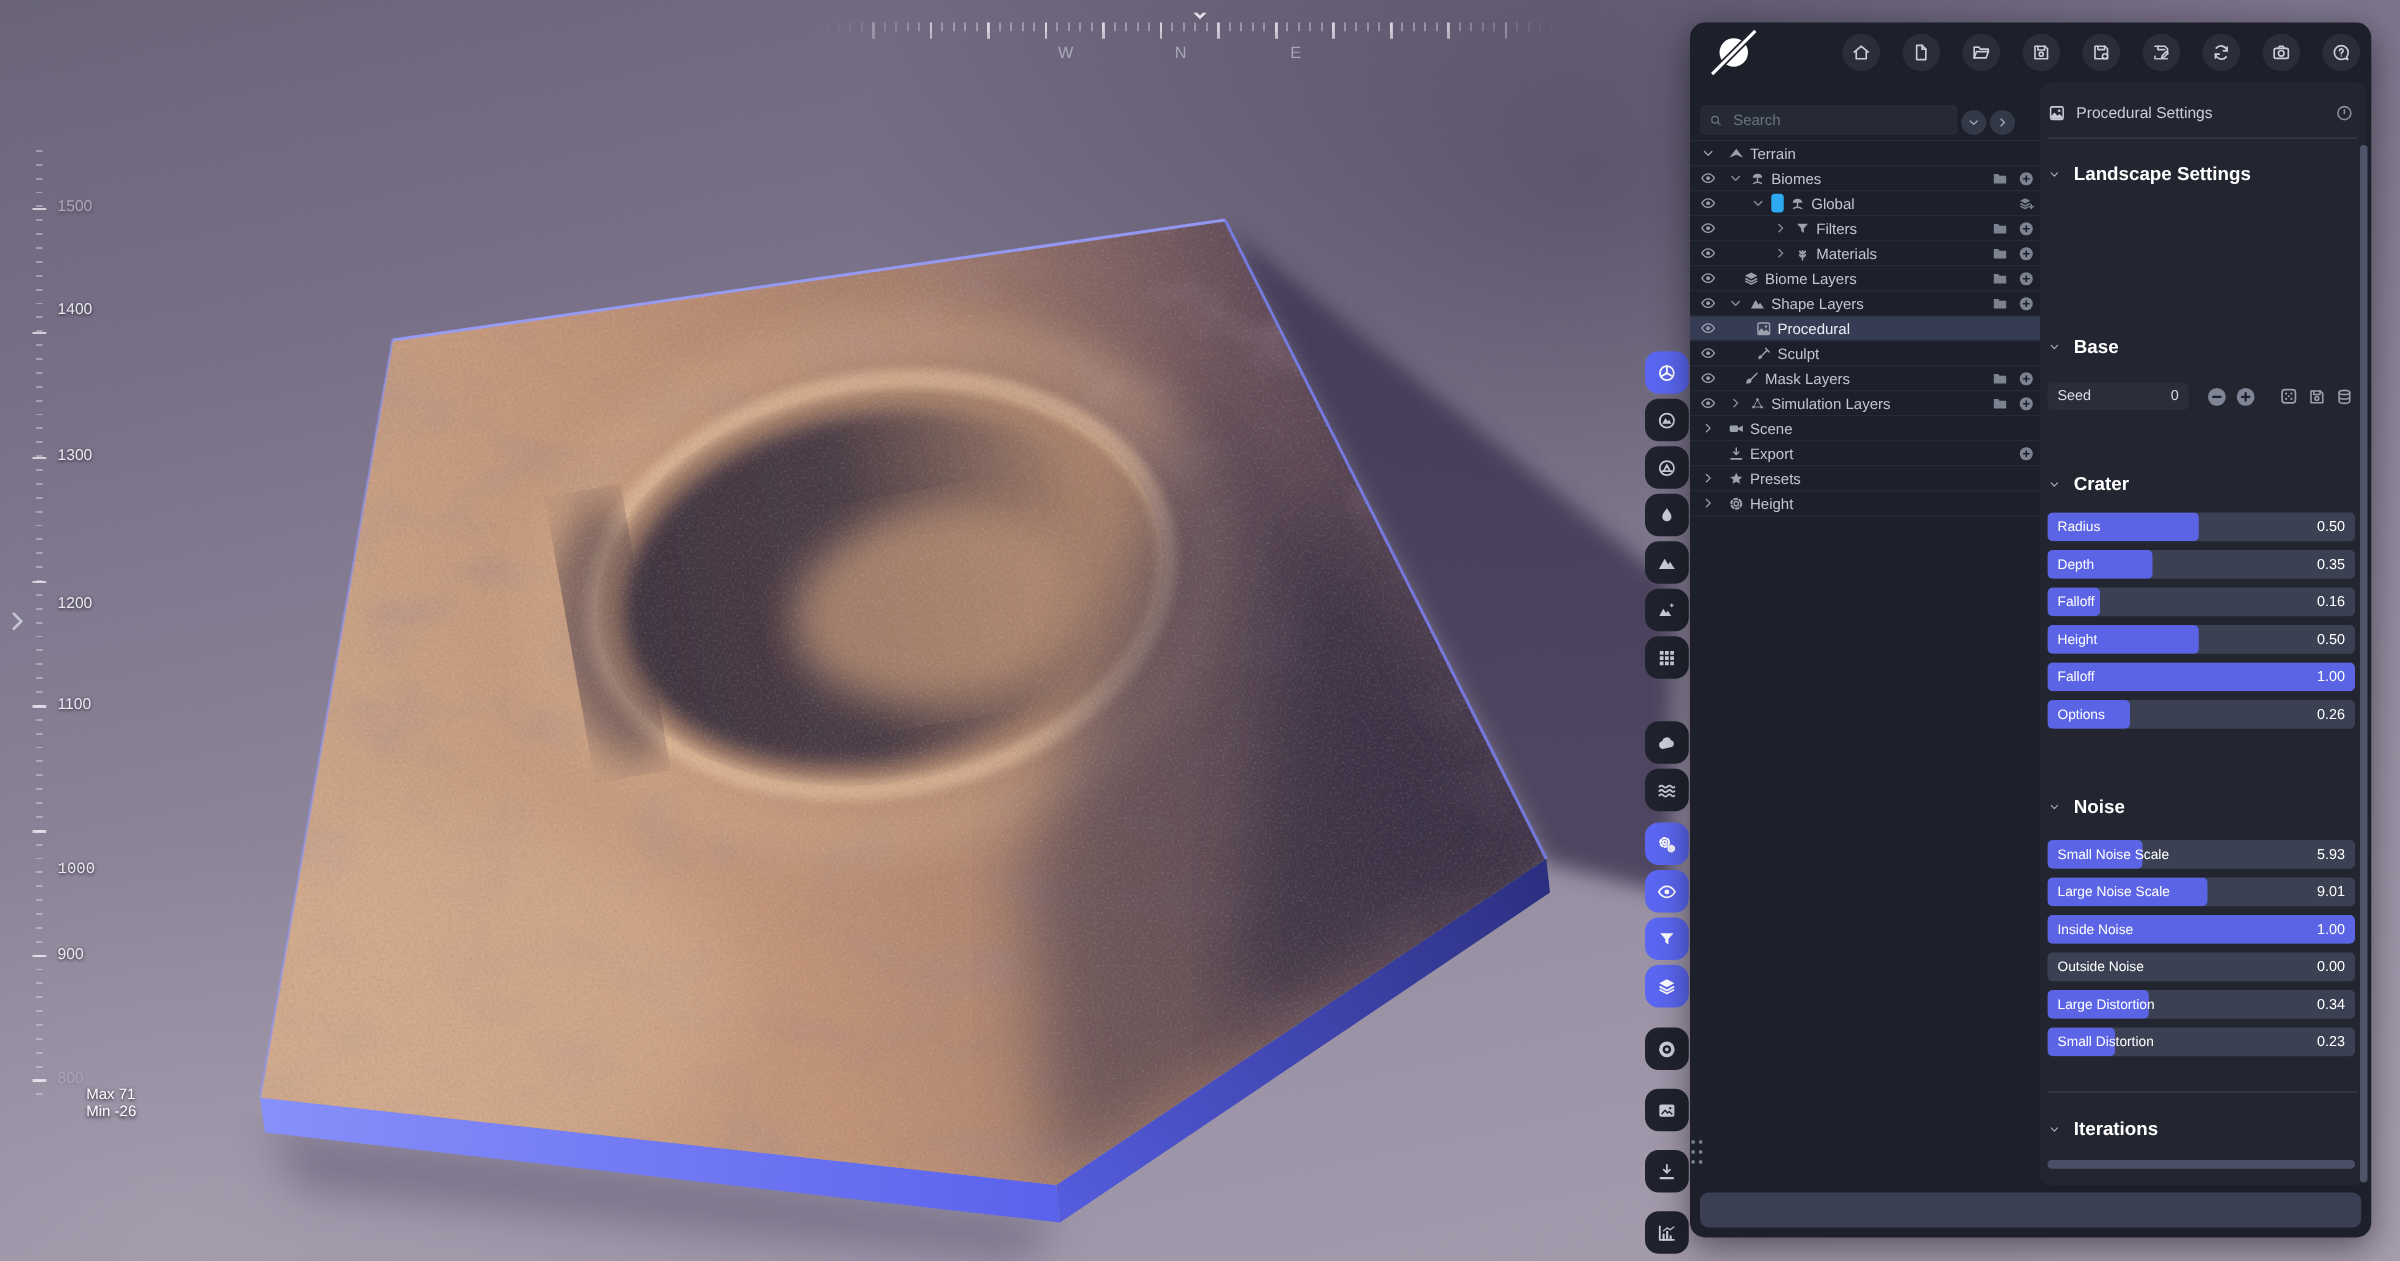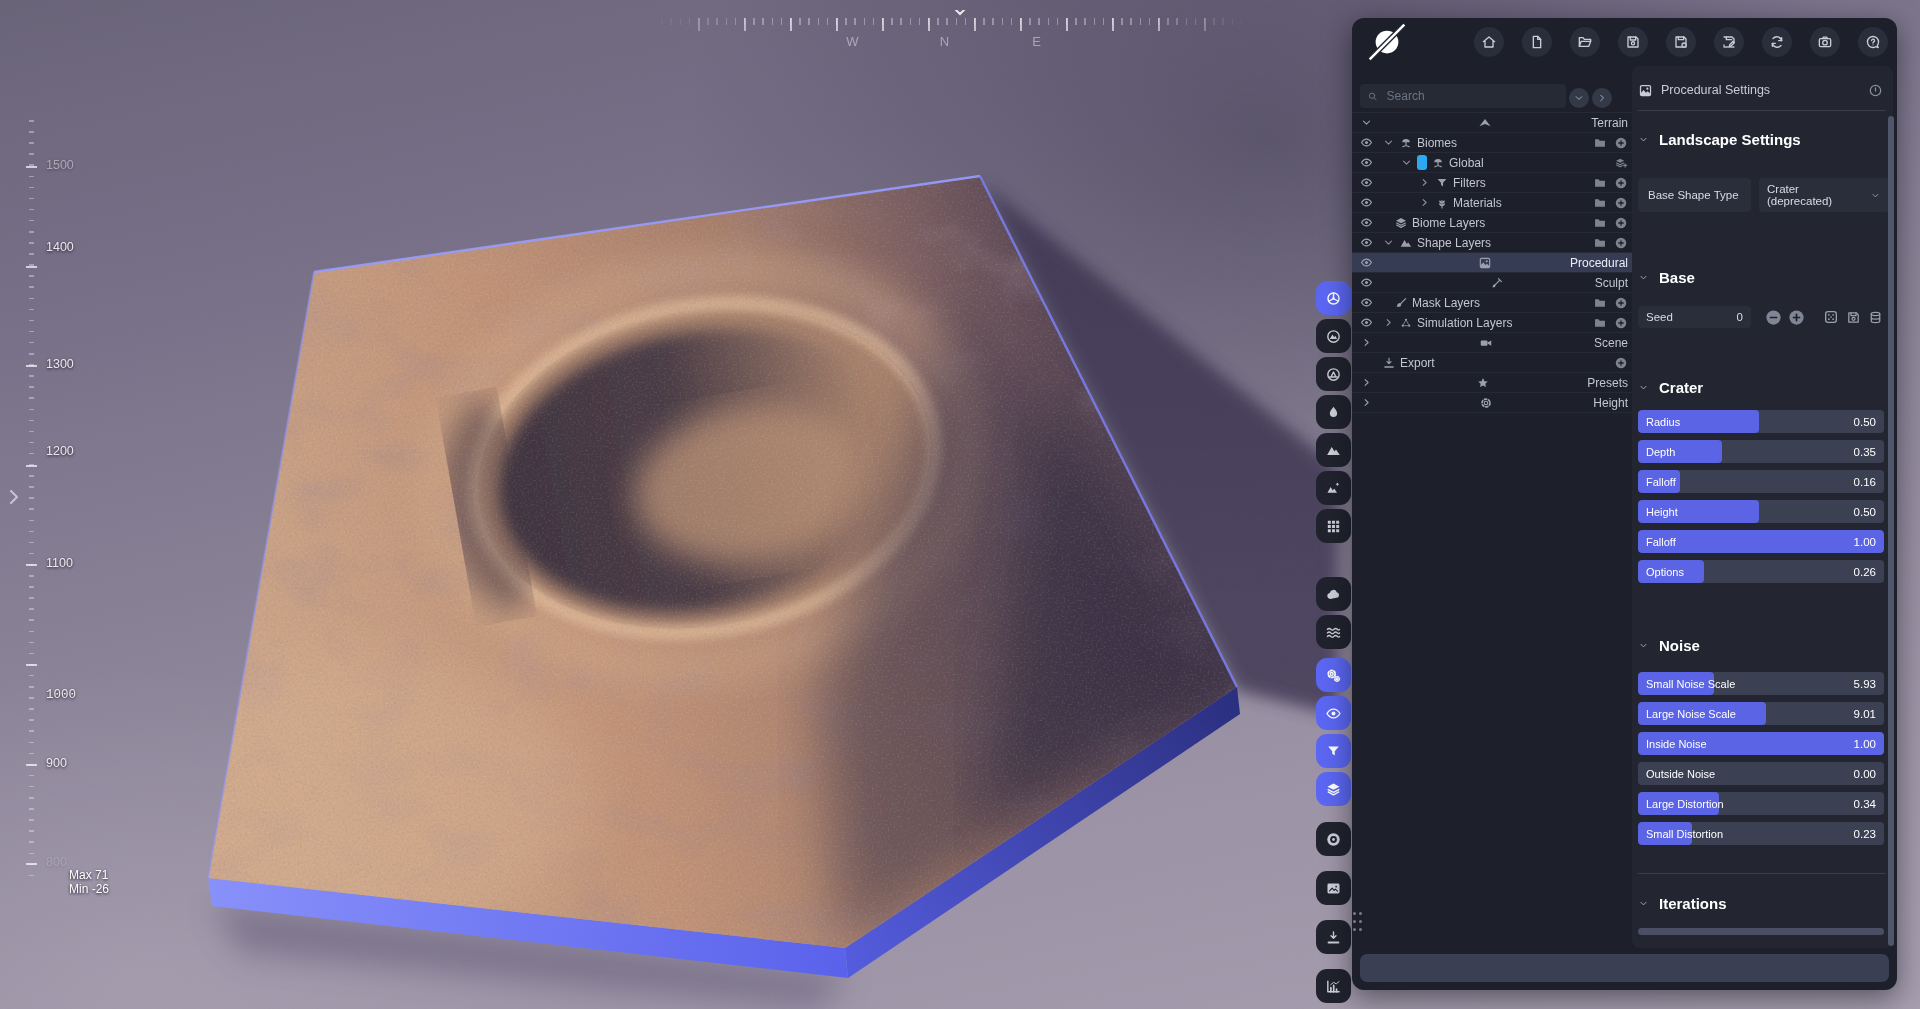--- a/index.html
+++ b/index.html
@@ -54,21 +54,21 @@
   .search-box{width:206px;height:24px;background:#262a35;border-radius:4px;display:flex;
     align-items:center;padding:0 7px;box-sizing:border-box;color:#6d7383;}
   .search-box input{background:transparent;border:none;outline:none;color:#aeb3c0;font-size:12px;
     width:100%;margin-left:6px;font-family:"Liberation Sans",sans-serif;}
   .search-box input::placeholder{color:#6d7383;}
   .sbtn{width:20px;height:20px;border-radius:50%;background:#343947;color:#a8adbb;margin-left:3px;
     display:flex;align-items:center;justify-content:center;}
   .sbtn .ic{width:12px;height:12px;}
   .tree{position:absolute;left:-8px;right:-8px;top:46px;border-top:1px solid #272b36;}
   .trow{display:flex;align-items:center;height:19px;border-bottom:1px solid #262a34;
-    padding:0 8px;gap:4px;font-size:12px;color:#c2c6d0;justify-content:space-between;}
+    padding:0 8px;gap:4px;font-size:12px;color:#c2c6d0;}
   .trow.sel{background:#373c55;color:#eceef4;}
   .slot{width:18px;display:flex;align-items:center;justify-content:flex-start;color:#9aa0ad;flex:none;}
   .slot .ic,.chev .ic{width:13px;height:13px;}
   .chev{width:13px;flex:none;color:#8a8f9c;display:flex;align-items:center;}
   .trow > .ic{width:14px;height:14px;flex:none;color:#9ba0ad;}
   .tag{width:10px;height:15px;border-radius:3px;flex:none;}
   .tlabel{white-space:nowrap;}
   .trails{margin-left:auto;display:flex;gap:7px;color:#7c8290;}
   .trails .ic{width:14px;height:14px;}
   
@@ -404,21 +404,21 @@
       </svg>
   </div>
 
   <div class="ruler">
     <div class="rticks-minor"></div>
     <div class="rticks-major"></div>
     <div>
         <div class="rlabel" style="top: 38px; opacity: 0.45;">1500</div>
         <div class="rlabel" style="top: 120px; opacity: 0.95;">1400</div>
         <div class="rlabel" style="top: 237.2px; opacity: 0.95;">1300</div>
-        <div class="rlabel" style="top: 324px; opacity: 0.95;">1200</div>
+        <div class="rlabel" style="top: 355px; opacity: 0.95;">1200</div>
         <div class="rlabel" style="top: 436.4px; opacity: 0.95;">1100</div>
         <div class="rlabel" style="top: 568px; opacity: 0.95; font-family: Liberation Mono, monospace;">1000</div>
         <div class="rlabel" style="top: 635.6px; opacity: 0.95;">900</div>
         <div class="rlabel" style="top: 735.2px; opacity: 0.18;">800</div>
       </div>
     <div class="minmax">
       <div>Max 71</div>
       <div>Min -26</div>
     </div>
   </div>
@@ -864,31 +864,20 @@
         </svg>
     </div>
     <div class="s-abs s-div" style="top:44px"></div>
 
     <div class="s-abs sec-h" style="top:64px">
       <svg class="ic">
           <use href="#i-chev-down"></use>
         </svg>
       <span>Landscape Settings</span>
     </div>
-    <div class="s-abs fieldrow" style="top:112px">
-      <div class="fbox" style="width:113px;height:34px;padding:0 10px">
-        <span>Base Shape Type</span>
-      </div>
-      <div class="fbox" style="width:130px;height:34px;margin-left:8px;padding:0 8px">
-        <span>Crater (deprecated)</span>
-        <svg class="ic" style="width:11px;height:11px;margin-left:4px;color:#9aa0ac">
-            <use href="#i-chev-down"></use>
-          </svg>
-      </div>
-    </div>
 
     <div class="s-abs sec-h" style="top:202px">
       <svg class="ic">
           <use href="#i-chev-down"></use>
         </svg>
       <span>Base</span>
     </div>
     <div class="s-abs" style="top:240px;left:6px;right:10px;height:22px;display:flex;align-items:center">
       <div class="fbox" style="width:113px;height:22px;padding:0 8px;justify-content:space-between">
         <span>Seed</span>

